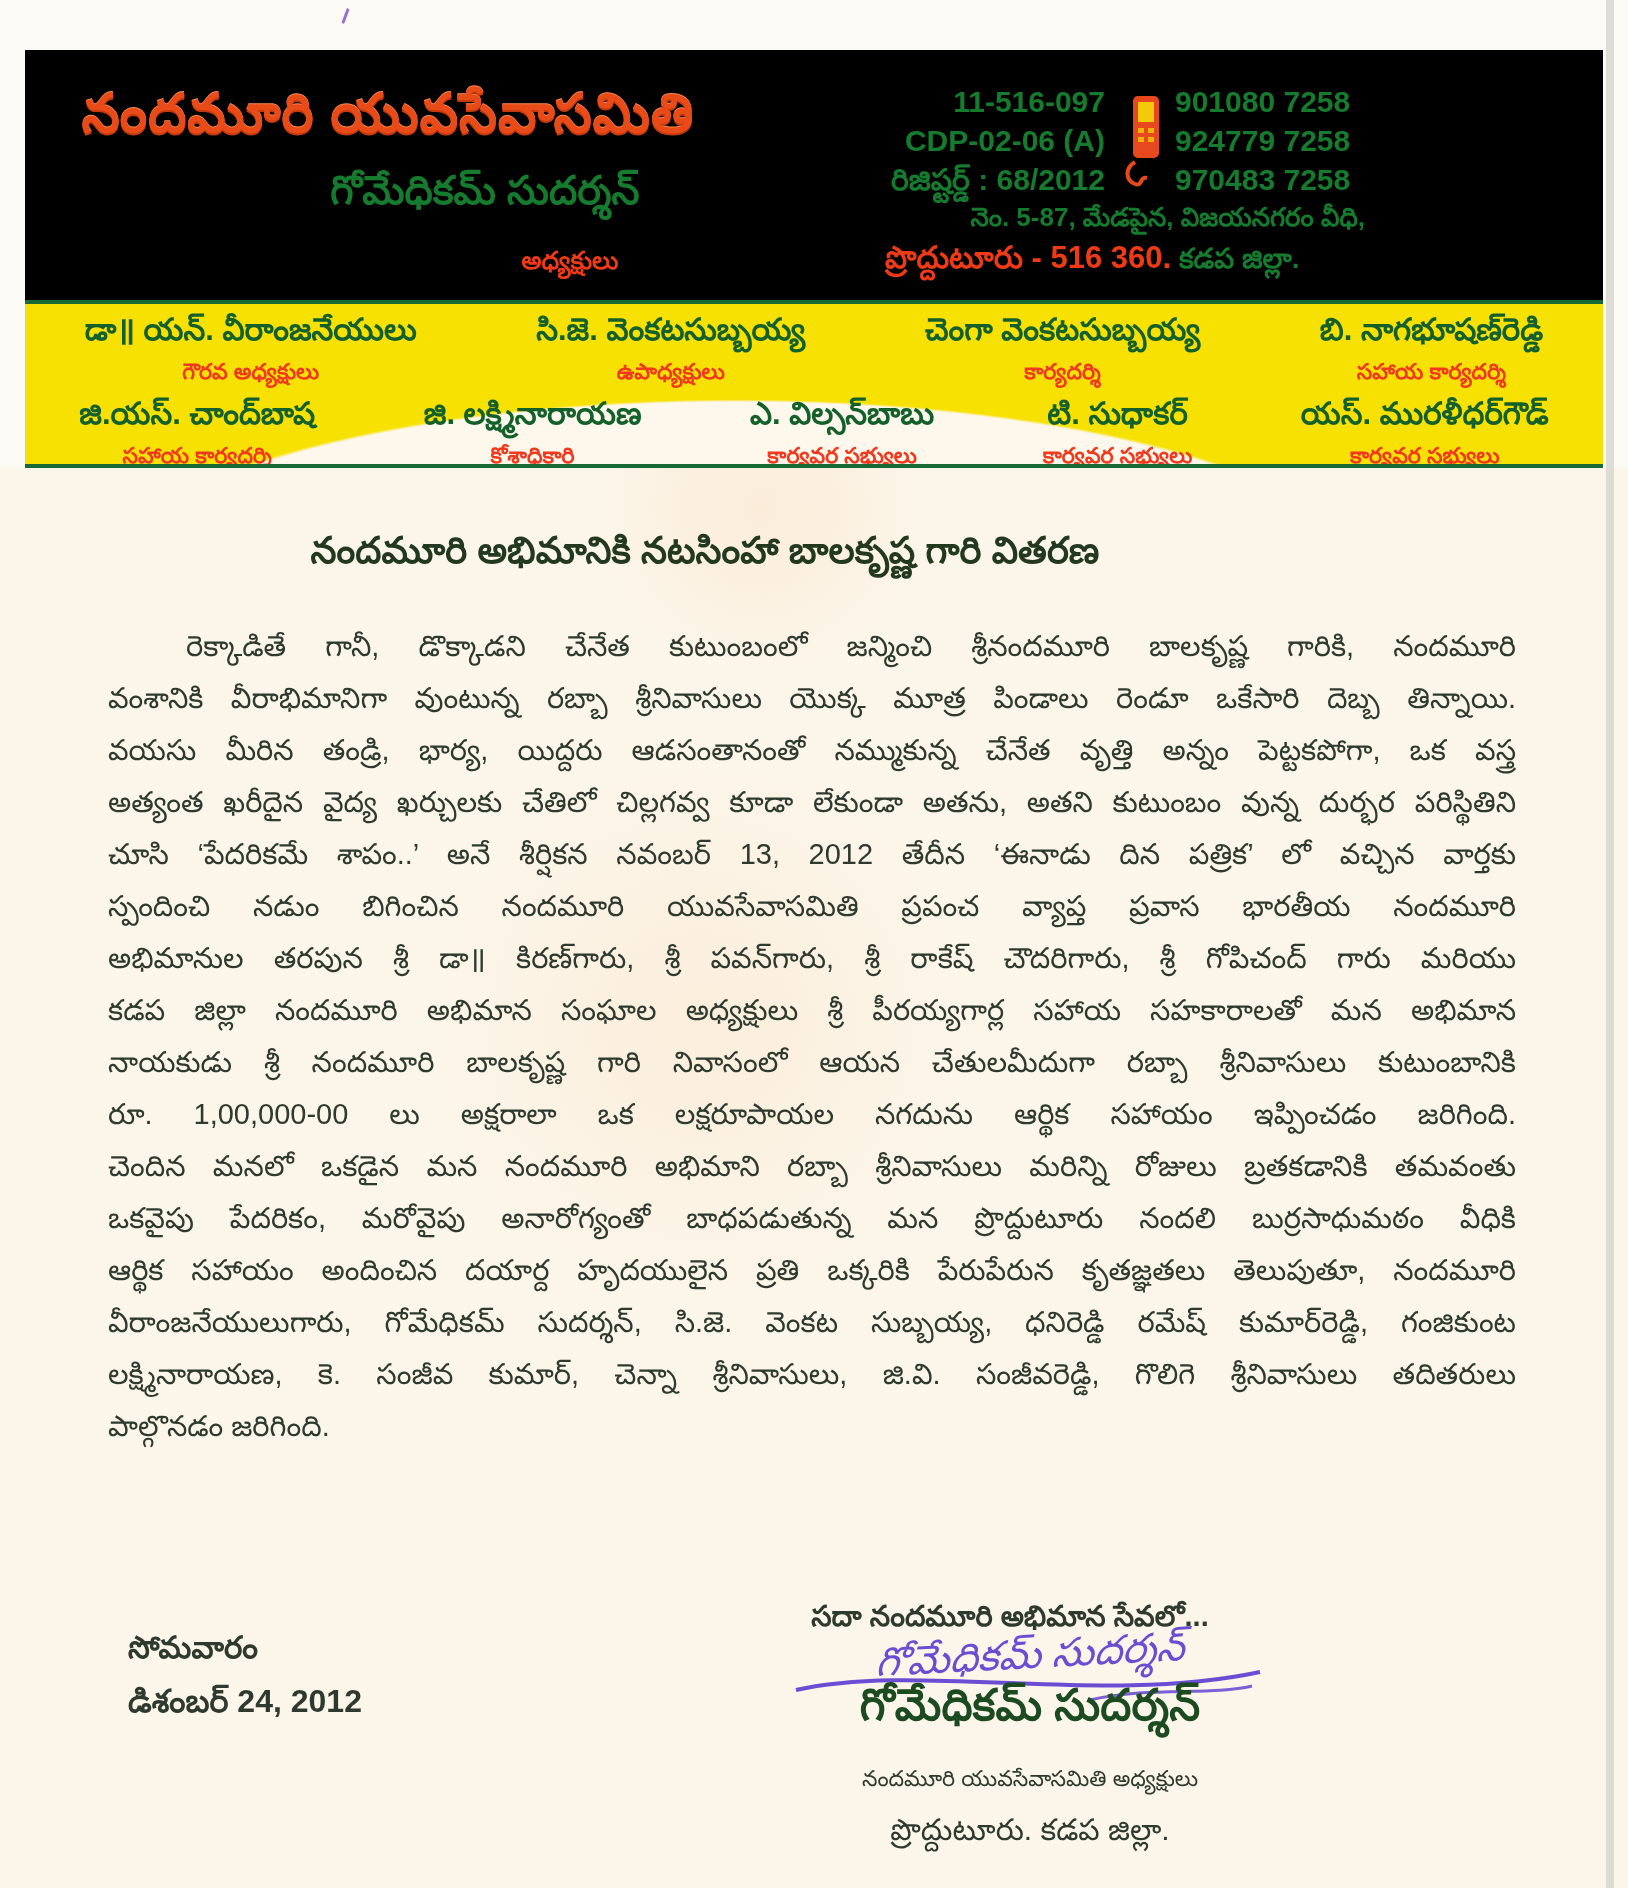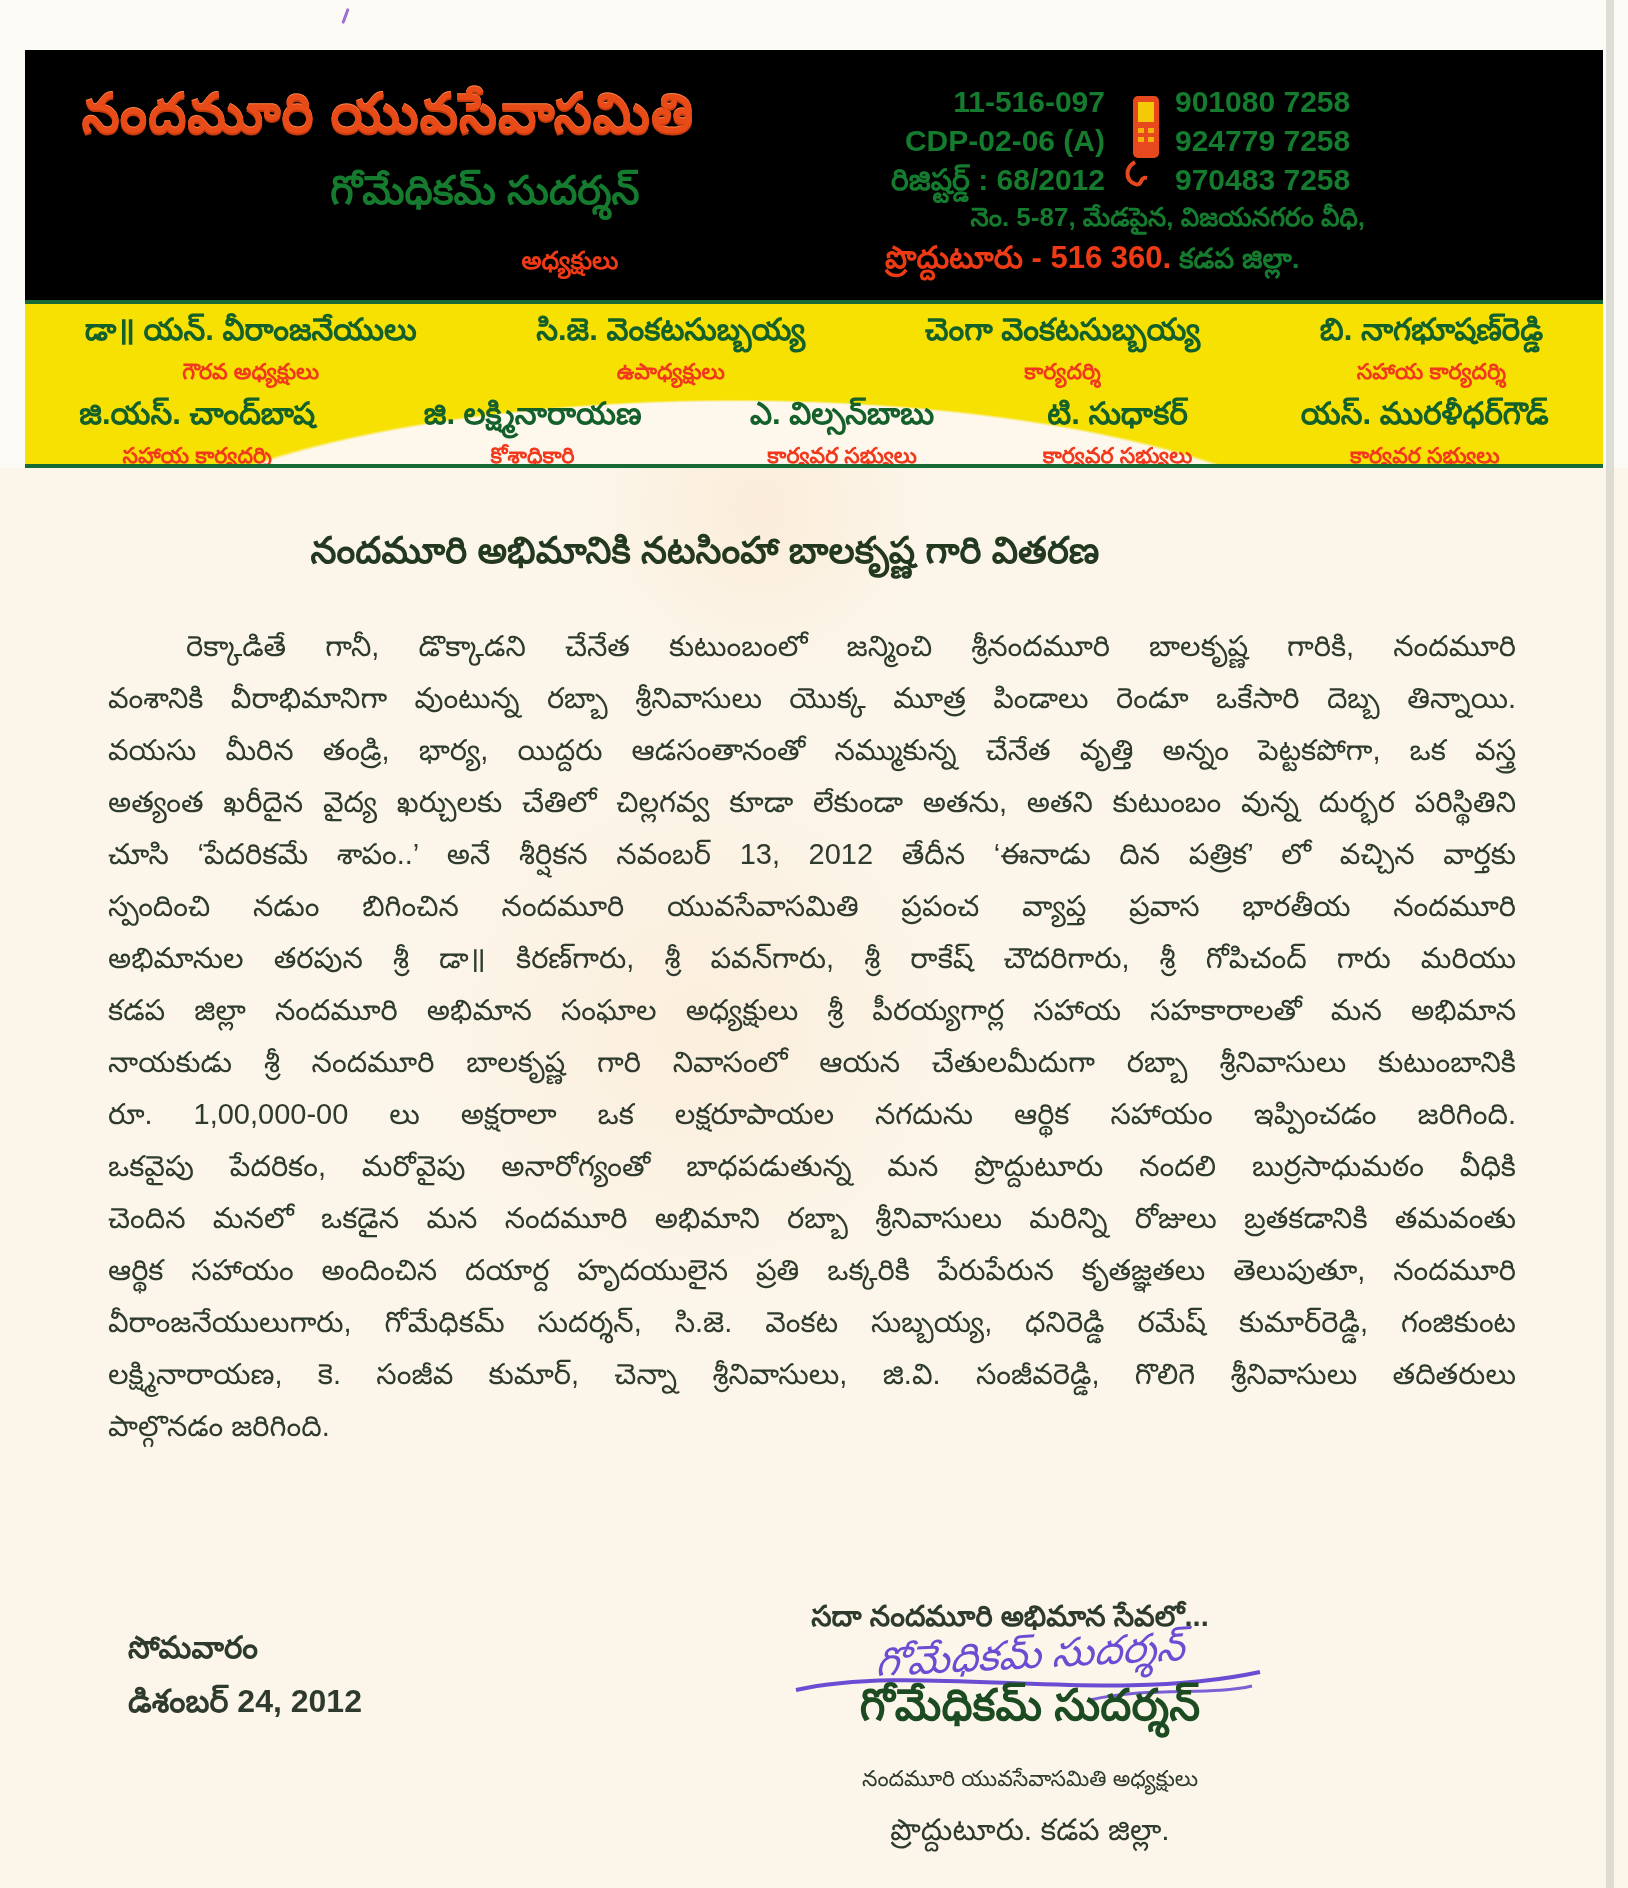--- a/index.html
+++ b/index.html
@@ -163,22 +163,22 @@
       <div class="bline indent">రెక్కాడితే గానీ, డొక్కాడని చేనేత కుటుంబంలో జన్మించి శ్రీనందమూరి బాలకృష్ణ గారికి, నందమూరి</div>
       <div class="bline">వంశానికి వీరాభిమానిగా వుంటున్న రబ్బా శ్రీనివాసులు యొక్క మూత్ర పిండాలు రెండూ ఒకేసారి దెబ్బ తిన్నాయి.</div>
       <div class="bline">వయసు మీరిన తండ్రి, భార్య, యిద్దరు ఆడసంతానంతో నమ్ముకున్న చేనేత వృత్తి అన్నం పెట్టకపోగా, ఒక వస్త్ర</div>
       <div class="bline">అత్యంత ఖరీదైన వైద్య ఖర్చులకు చేతిలో చిల్లగవ్వ కూడా లేకుండా అతను, అతని కుటుంబం వున్న దుర్భర పరిస్థితిని</div>
       <div class="bline">చూసి ‘పేదరికమే శాపం..’ అనే శీర్షికన నవంబర్ 13, 2012 తేదీన ‘ఈనాడు దిన పత్రిక’ లో వచ్చిన వార్తకు</div>
       <div class="bline">స్పందించి నడుం బిగించిన నందమూరి యువసేవాసమితి ప్రపంచ వ్యాప్త ప్రవాస భారతీయ నందమూరి</div>
       <div class="bline">అభిమానుల తరపున శ్రీ డా॥ కిరణ్‌గారు, శ్రీ పవన్‌గారు, శ్రీ రాకేష్ చౌదరిగారు, శ్రీ గోపిచంద్ గారు మరియు</div>
       <div class="bline">కడప జిల్లా నందమూరి అభిమాన సంఘాల అధ్యక్షులు శ్రీ పీరయ్యగార్ల సహాయ సహకారాలతో మన అభిమాన</div>
       <div class="bline">నాయకుడు శ్రీ నందమూరి బాలకృష్ణ గారి నివాసంలో ఆయన చేతులమీదుగా రబ్బా శ్రీనివాసులు కుటుంబానికి</div>
       <div class="bline">రూ. 1,00,000-00 లు అక్షరాలా ఒక లక్షరూపాయల నగదును ఆర్థిక సహాయం ఇప్పించడం జరిగింది.</div>
+      <div class="bline">చెందిన మనలో ఒకడైన మన నందమూరి అభిమాని రబ్బా శ్రీనివాసులు మరిన్ని రోజులు బ్రతకడానికి తమవంతు</div>
       <div class="bline">ఒకవైపు పేదరికం, మరోవైపు అనారోగ్యంతో బాధపడుతున్న మన ప్రొద్దుటూరు నందలి బుర్రసాధుమఠం వీధికి</div>
-      <div class="bline">చెందిన మనలో ఒకడైన మన నందమూరి అభిమాని రబ్బా శ్రీనివాసులు మరిన్ని రోజులు బ్రతకడానికి తమవంతు</div>
       <div class="bline">ఆర్థిక సహాయం అందించిన దయార్ద హృదయులైన ప్రతి ఒక్కరికి పేరుపేరున కృతజ్ఞతలు తెలుపుతూ, నందమూరి</div>
       <div class="bline">వీరాంజనేయులుగారు, గోమేధికమ్ సుదర్శన్, సి.జె. వెంకట సుబ్బయ్య, ధనిరెడ్డి రమేష్ కుమార్‌రెడ్డి, గంజికుంట</div>
       <div class="bline">లక్ష్మినారాయణ, కె. సంజీవ కుమార్, చెన్నా శ్రీనివాసులు, జి.వి. సంజీవరెడ్డి, గొలిగె శ్రీనివాసులు తదితరులు</div>
       <div class="bline last">పాల్గొనడం జరిగింది.</div>
     </div>
 
     <div class="day">సోమవారం</div>
     <div class="date">డిశంబర్ 24, 2012</div>
 
     <div class="closing">సదా నందమూరి అభిమాన సేవలో...</div>

